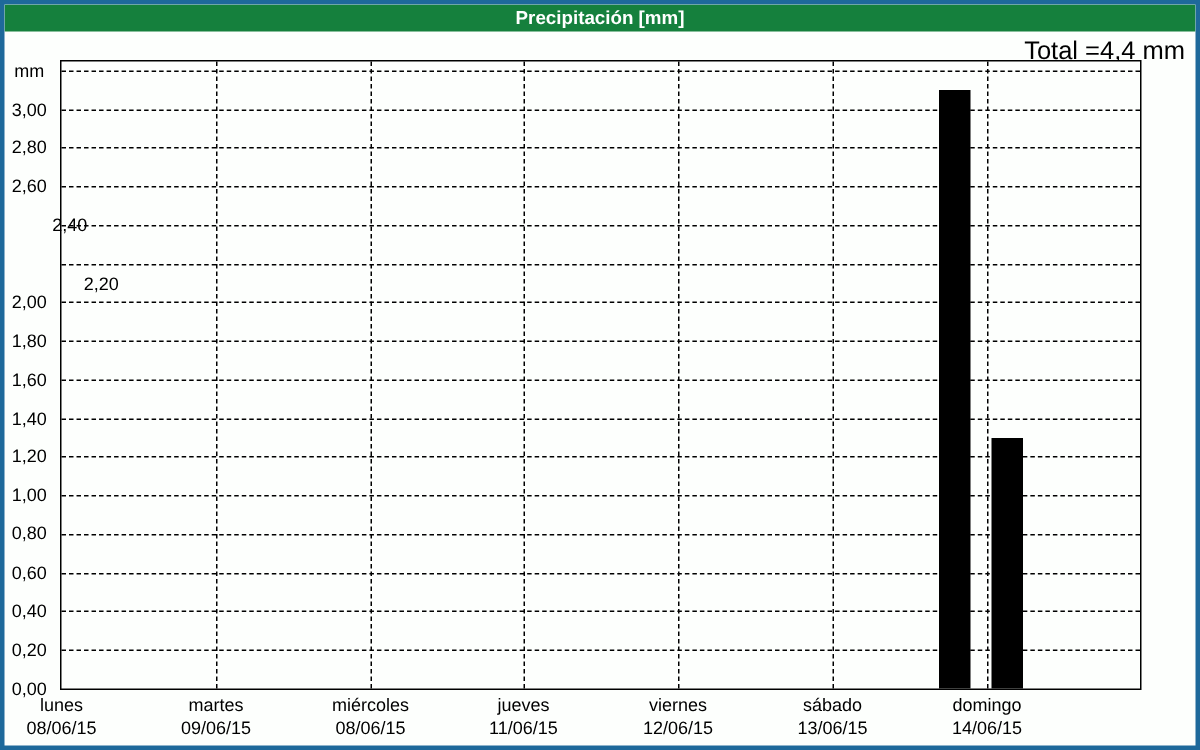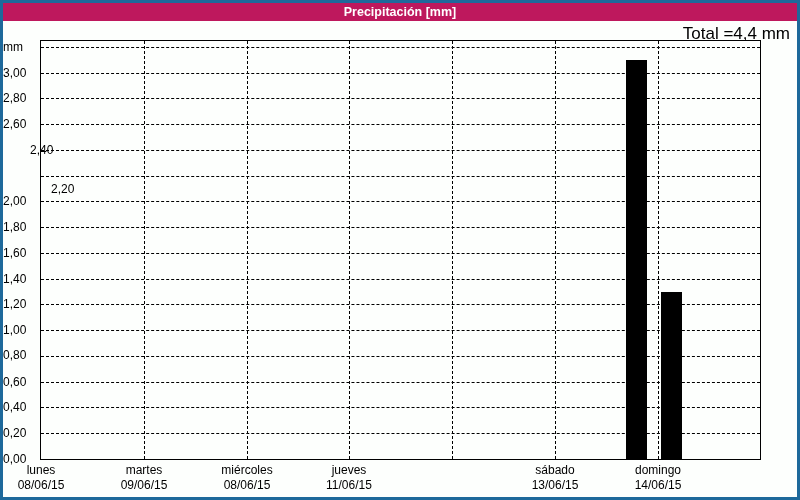--- a/index.html
+++ b/index.html
@@ -8,41 +8,41 @@
     width:800px;height:500px;
     box-sizing:border-box;
     border:3px solid #1E699B;
     background:#FDFFFD;
     font-family:"Liberation Sans", sans-serif;
     color:#000;
     overflow:hidden;
   }
   .title-bar{
     position:absolute;left:0;top:0;right:0;height:18px;
-    background:#be185d;color:#fff;
+    background:#15803d;color:#fff;
     font-size:12.5px;font-weight:bold;
     text-align:center;line-height:18px;
   }
   .total-label{
     position:absolute;top:21px;right:7px;
     font-size:17px;
   }
   .plot{
     position:absolute;left:37px;top:37px;
     width:721px;height:420px;
     box-sizing:border-box;
     border:1px solid #000;
     background:#FDFFFD;
   }
   .hgrid{position:absolute;left:0;width:100%;height:0;border-top:1px dashed #000;}
   .vgrid{position:absolute;top:0;height:100%;width:0;border-left:1px dashed #000;}
   .bar{position:absolute;background:#000;}
   .ylab{
     position:absolute;left:0;width:33px;height:12px;
-    text-align:left;font-size:12px;line-height:12px;
+    text-align:center;font-size:12px;line-height:12px;
   }
   .xlab{
     position:absolute;width:90px;
     text-align:center;font-size:12px;line-height:15px;
   }
 </style>
 </head>
 <body>
 
 <div class="window">
@@ -102,20 +102,24 @@
       <div>09/06/15</div>
     </div>
     <div class="xlab" style="left: 199px; top: 460px;">
       <div>miércoles</div>
       <div>08/06/15</div>
     </div>
     <div class="xlab" style="left: 301px; top: 460px;">
       <div>jueves</div>
       <div>11/06/15</div>
     </div>
+    <div class="xlab" style="left: 404px; top: 460px;">
+      <div>viernes</div>
+      <div>12/06/15</div>
+    </div>
     <div class="xlab" style="left: 507px; top: 460px;">
       <div>sábado</div>
       <div>13/06/15</div>
     </div>
     <div class="xlab" style="left: 610px; top: 460px;">
       <div>domingo</div>
       <div>14/06/15</div>
     </div>
   </div>
 

